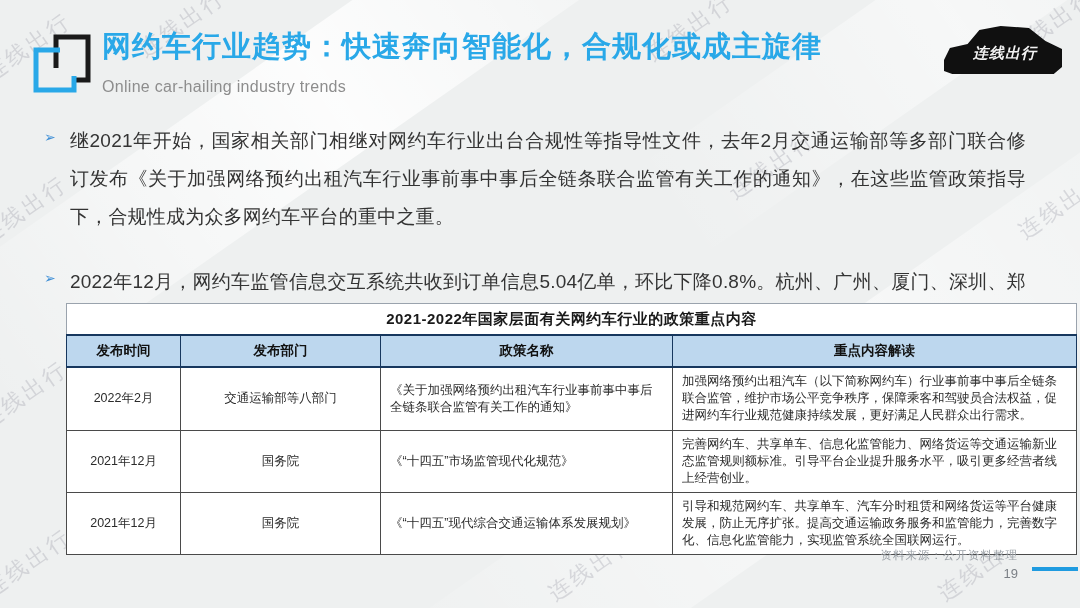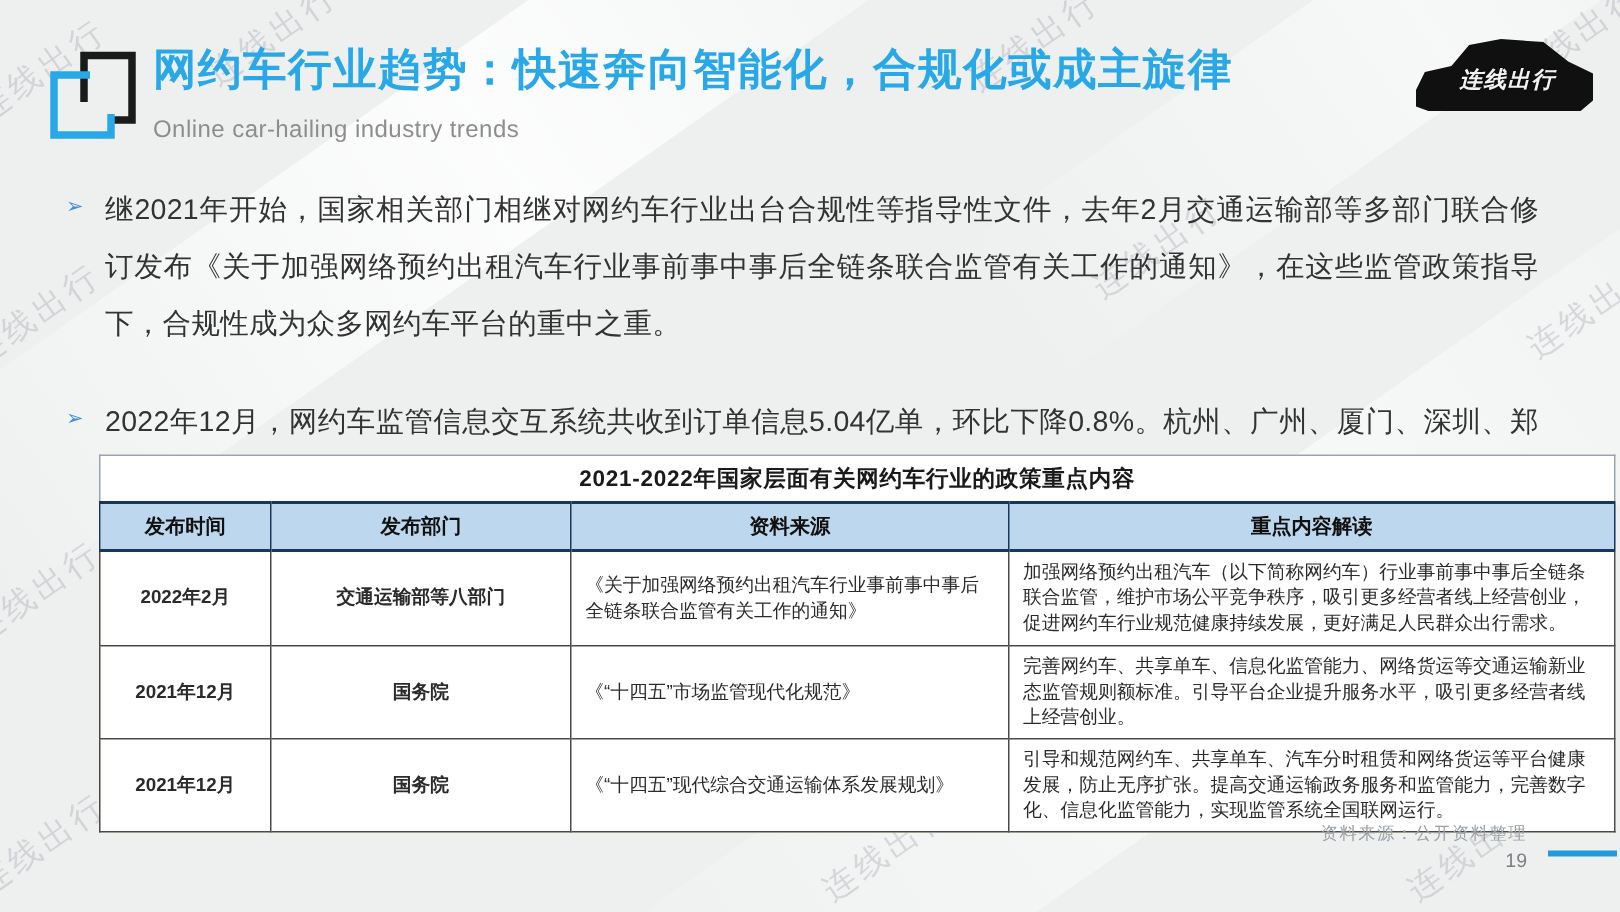--- a/index.html
+++ b/index.html
@@ -61,21 +61,21 @@
     background:#BDD7EE; border:1px solid #17375E;
     border-top:2.5px solid #17375E; border-bottom:2px solid #17375E;
     font-size:13.5px; font-weight:bold; color:#111; padding:6px 4px;margin-top:33px;
   }
   .policy-table td {
     border:1px solid #4a4a4a; font-size:12.5px; color:#2b2b2b;
     line-height:17px; padding:5px 9px; vertical-align:middle; background:#fff;
   }
   .policy-table col.c1{width:11.3%;} .policy-table col.c2{width:19.8%;}
   .policy-table col.c3{width:28.9%;} .policy-table col.c4{width:40%;}
-  td.center { text-align:center;font-weight:bold; }
+  td.center { text-align:center; }
   tr.r1 td{height:63px;} tr.r2 td{height:55px;} tr.r3 td{height:57px;}
 
   
   .source { position:absolute; right:62px; top:548px; font-size:11.5px; color:#9aa0a6; letter-spacing:1px;margin-left:27px; }
   .page-num { position:absolute; right:62px; top:566px; font-size:13px; color:#7a7f85; }
   .page-line { position:absolute; right:2px; top:567px; width:46px; height:4px; background:#1F9BE0; }
 </style>
 </head>
 <body>
 
@@ -131,30 +131,30 @@
     <colgroup>
         <col class="c1">
         <col class="c2">
         <col class="c3">
         <col class="c4">
       </colgroup>
     <thead>
       <tr>
         <th>发布时间</th>
         <th>发布部门</th>
-        <th>资料来源</th>
+        <th>政策名称</th>
         <th>重点内容解读</th>
       </tr>
     </thead>
     <tbody>
       <tr class="r1">
         <td class="center">2022年2月</td>
         <td class="center">交通运输部等八部门</td>
         <td>《关于加强网络预约出租汽车行业事前事中事后全链条联合监管有关工作的通知》</td>
-        <td>加强网络预约出租汽车（以下简称网约车）行业事前事中事后全链条联合监管，维护市场公平竞争秩序，吸引更多经营者线上经营创业，促进网约车行业规范健康持续发展，更好满足人民群众出行需求。</td>
+        <td>加强网络预约出租汽车（以下简称网约车）行业事前事中事后全链条联合监管，维护市场公平竞争秩序，保障乘客和驾驶员合法权益，促进网约车行业规范健康持续发展，更好满足人民群众出行需求。</td>
       </tr>
       <tr class="r2">
         <td class="center">2021年12月</td>
         <td class="center">国务院</td>
         <td>《“十四五”市场监管现代化规范》</td>
         <td>完善网约车、共享单车、信息化监管能力、网络货运等交通运输新业态监管规则额标准。引导平台企业提升服务水平，吸引更多经营者线上经营创业。</td>
       </tr>
       <tr class="r3">
         <td class="center">2021年12月</td>
         <td class="center">国务院</td>

